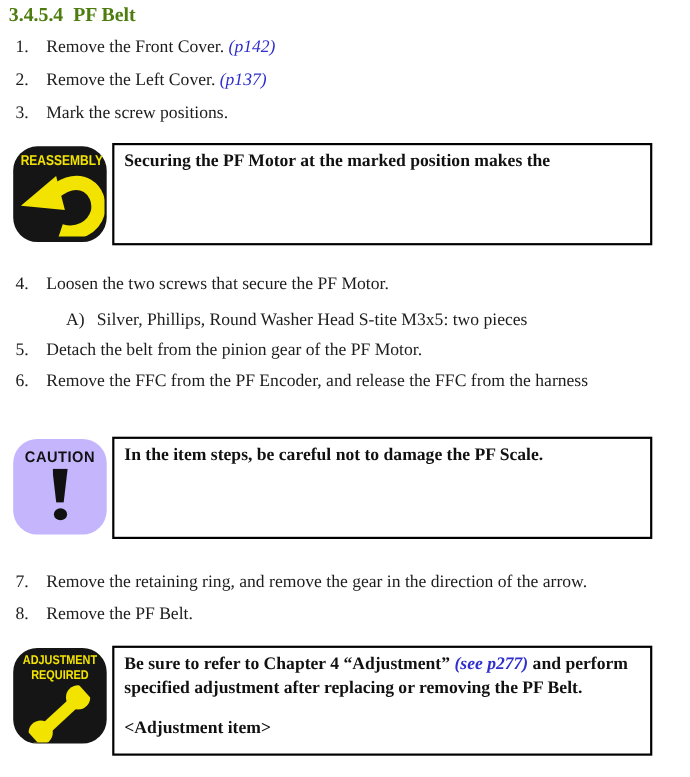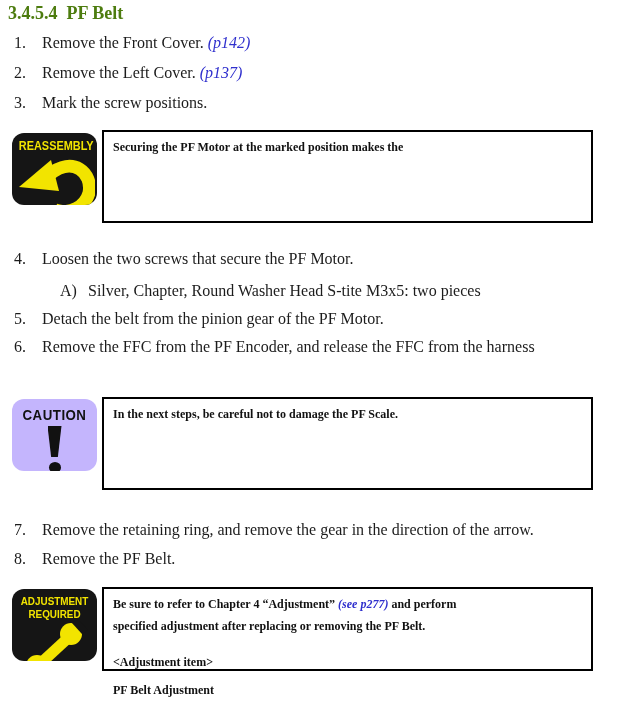--- a/index.html
+++ b/index.html
@@ -10,22 +10,22 @@
 
   
   .step{position:absolute;left:14px;width:596px;display:flex;font-size:16px;line-height:28px;}
   .step .num{flex:none;width:28px;}
   .step .txt{flex:1;}
   .substep{left:60px;width:550px;}
   .plink{color:#2f2fcd;font-style:italic;text-decoration:none;cursor:pointer;margin-top:12px;}
 
   
   .note-box{position:absolute;left:102px;width:491px;border:2px solid #000;box-sizing:border-box;
-            padding:4px 9px;font-weight:bold;font-size:12px;line-height:22px;color:#111;background:#fff;}
-  .badge{position:absolute;left:12px;width:85px;height:72px;border-radius:12px;box-sizing:border-box;overflow:hidden;}
+            padding:4px 9px;font-weight:bold;font-size:16px;line-height:22px;color:#111;background:#fff;}
+  .badge{position:absolute;left:12px;width:85px;height:87px;border-radius:22px;box-sizing:border-box;overflow:hidden;}
   .badge-black{background:#151515;}
   .badge-yellow{background:#c4b5fd;}
   .badge-label{font-family:"Liberation Sans",sans-serif;font-weight:bold;text-align:center;white-space:nowrap;}
   .lbl-yellow{color:#f2e400;}
   .lbl-black{color:#111;}
   .reassembly-label{font-size:13px;margin-top:5px;transform:scaleX(0.84);}
   .caution-label{font-size:14px;margin-top:8px;letter-spacing:.5px;transform:scaleX(0.95);}
   .adj-label{font-size:11.5px;line-height:13px;margin-top:6px;transform:scaleX(0.86);}
 
   
@@ -71,42 +71,42 @@
   <span><span>Securing the PF Motor at the marked position makes the</span><br></span>
 </div>
 
 <div class="step" style="top:245px">
   <span class="num">4.</span>
   <span class="txt">Loosen the two screws that secure the PF Motor.</span>
 </div>
 
 <div class="step substep" style="top:277px">
   <span class="num">A)</span>
-  <span class="txt">Silver, Chapter, Round Washer Head S-tite M3x5: two pieces</span>
+  <span class="txt">Silver, Phillips, Round Washer Head S-tite M3x5: two pieces</span>
 </div>
 
 <div class="step" style="top:305px">
   <span class="num">5.</span>
   <span class="txt">Detach the belt from the pinion gear of the PF Motor.</span>
 </div>
 
 <div class="step" style="top:333px;line-height:27px">
   <span class="num">6.</span>
   <span class="txt"><span>Remove the FFC from the PF Encoder, and release the FFC from the harness</span><br></span>
 </div>
 
 <div class="badge badge-yellow" style="top:399px">
   <div class="badge-label lbl-black caution-label">CAUTION</div>
   <div>
     <div class="exclaim-bar"></div>
     <div class="exclaim-dot"></div>
   </div>
 </div>
 <div class="note-box" style="top:397px;height:93px">
-  <span>In the next steps, be careful not to damage the PF Scale.</span>
+  <span>In the item steps, be careful not to damage the PF Scale.</span>
 </div>
 
 <div class="step" style="top:516px">
   <span class="num">7.</span>
   <span class="txt">Remove the retaining ring, and remove the gear in the direction of the arrow.</span>
 </div>
 
 <div class="step" style="top:545px">
   <span class="num">8.</span>
   <span class="txt">Remove the PF Belt.</span>
@@ -118,22 +118,21 @@
     <div>REQUIRED</div>
   </div>
   <svg class="icon-svg" width="80" height="54" viewBox="0 0 80 54">
     <line x1="27" y1="41" x2="52" y2="18" stroke="#f2e400" stroke-width="11"></line>
     <circle cx="56" cy="13" r="11" fill="#f2e400"></circle>
     <circle cx="22" cy="45" r="11" fill="#f2e400"></circle>
     <rect x="60.5" y="-4.5" width="7" height="18" fill="#151515" transform="rotate(-42 64 4.5)"></rect>
     <rect x="10.5" y="44.5" width="7" height="18" fill="#151515" transform="rotate(-42 14 53.5)"></rect>
   </svg>
 </div>
-<div class="note-box" style="top:587px;height:84px">
+<div class="note-box" style="top:587px;height:100px">
   <div>
     <span>Be sure to refer to Chapter 4 “Adjustment”</span>
     <a class="plink" style="font-weight:bold">(see p277)</a>
     <span>and perform</span><br>
     <span>specified adjustment after replacing or removing the PF Belt.</span>
   </div>
   <div class="adj-sub">&lt;Adjustment item&gt;</div>
-  <div class="adj-item">PF Belt Adjustment</div>
 </div>
 
 </body></html>

